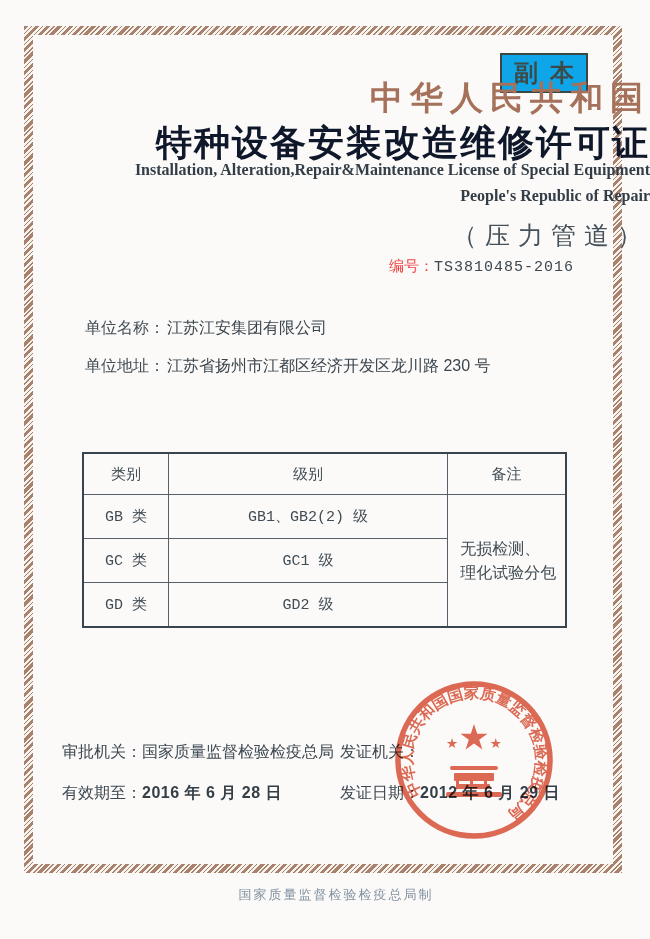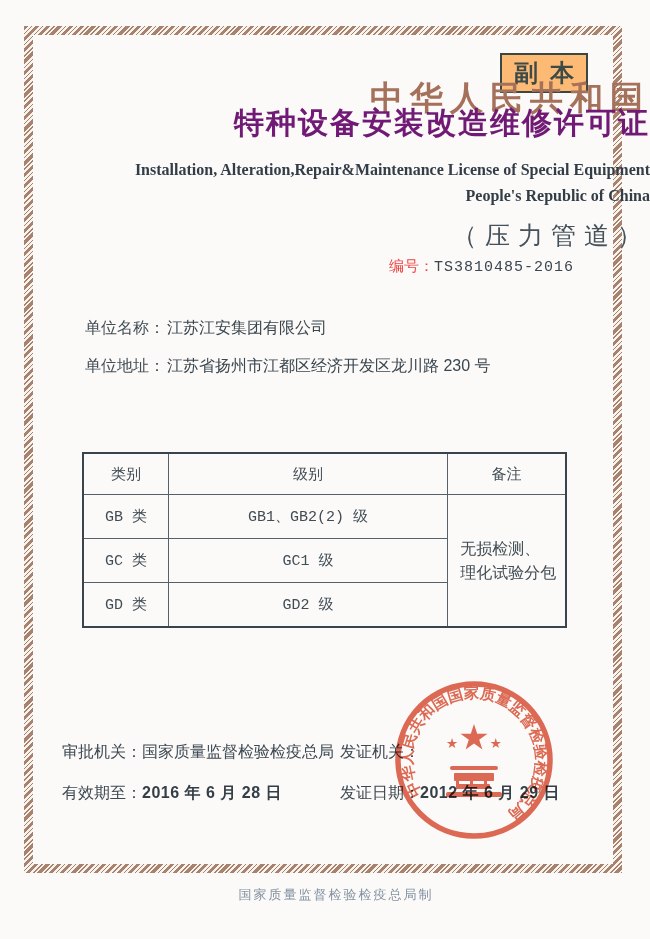--- a/index.html
+++ b/index.html
@@ -20,25 +20,25 @@
   }
   .abs{position:absolute;}
   .center{left:0;right:0;text-align:right;}
 
   .badge{
     position:absolute;left:500px;top:53px;width:84px;height:36px;
     border:2.5px solid #3a4743;
     display:flex;align-items:center;justify-content:center;
     font-size:24px;font-weight:bold;color:#3e4a47;letter-spacing:12px;
     text-indent:12px;
-    background:#fdba74;
+    background:#0ea5e9;
   }
 
   .title-cn1{top:76px;font-size:33px;font-weight:bold;color:#a6715a;letter-spacing:7px;}
-  .title-cn2{top:103px;font-size:30px;font-weight:bold;color:#701a75;letter-spacing:2px;}
+  .title-cn2{top:119px;font-size:36px;font-weight:bold;color:#0f172a;letter-spacing:2px;}
   .title-en1{top:161px;font-size:16px;font-weight:bold;color:#333d47;font-family:"Liberation Serif","DejaVu Serif",serif;}
   .title-en2{top:187px;font-size:16px;font-weight:bold;color:#333d47;font-family:"Liberation Serif","DejaVu Serif",serif;}
   .scope{top:219px;font-size:25px;color:#46525b;letter-spacing:8px;font-weight:500;}
 
   .number-line{top:257px;right:76px;font-size:15px;}
   .number-label{color:#ef4444;}
   .number-value{color:#3a4650;font-family:"Liberation Mono","DejaVu Sans Mono",monospace;letter-spacing:1px;}
 
   .company-name{left:85px;top:318px;font-size:16px;}
   .company-addr{left:85px;top:356px;font-size:16px;}
@@ -98,21 +98,21 @@
 
   <div class="frame"></div>
 
   <div class="badge">
     <span>副本</span>
   </div>
 
   <div class="abs center title-cn1">中华人民共和国</div>
   <div class="abs center title-cn2">特种设备安装改造维修许可证</div>
   <div class="abs center title-en1">Installation, Alteration,Repair&amp;Maintenance License of Special Equipment</div>
-  <div class="abs center title-en2">People's Republic of China</div>
+  <div class="abs center title-en2">People's Republic of Repair</div>
   <div class="abs center scope">（压力管道）</div>
 
   <div class="abs number-line">
     <span class="number-label">编号：</span><span class="number-value">TS3810485-2016</span>
   </div>
 
   <div class="abs company-name">
     <span class="field-label">单位名称：</span><span class="field-value">江苏江安集团有限公司</span>
   </div>
   <div class="abs company-addr">

